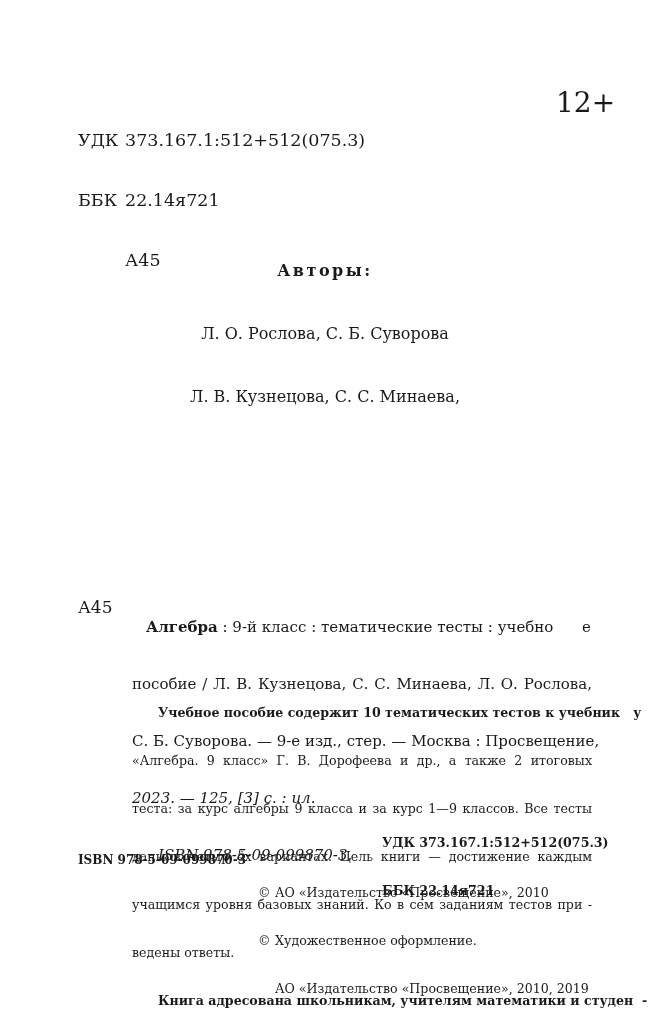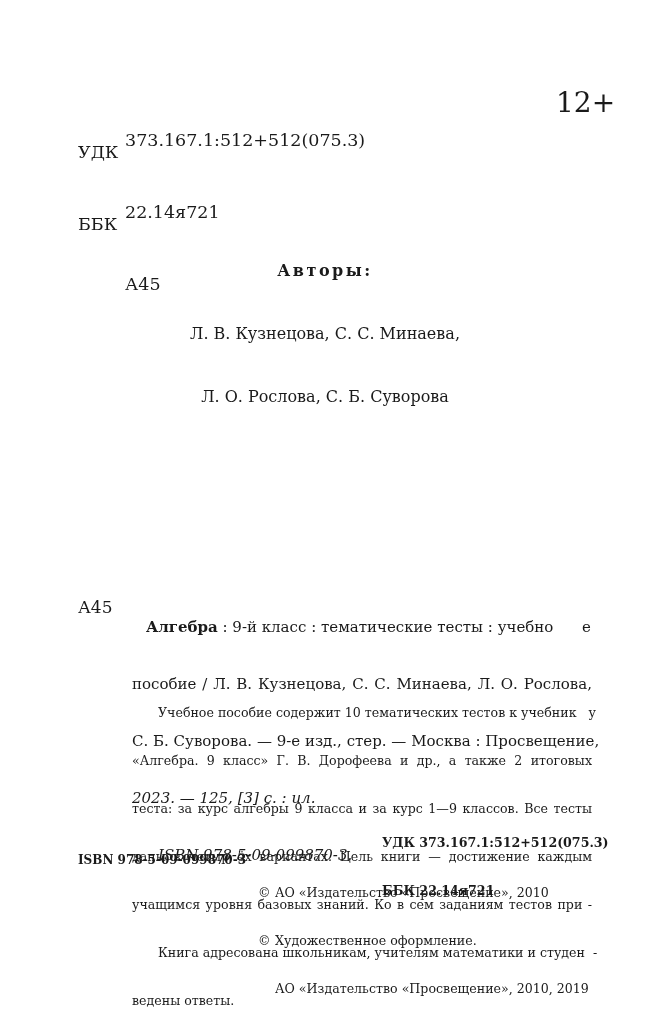--- a/index.html
+++ b/index.html
@@ -1,32 +1,32 @@
 <!DOCTYPE html>
 <html><head>
 <meta charset="utf-8">
 <style>
   html, body { margin: 0; padding: 0; background: #ffffff; }
   body { width: 650px; height: 1014px; position: relative; overflow: hidden;
          font-family: "DejaVu Serif", "Liberation Serif", serif; color: #1a1a1a; }
   .abs { position: absolute; white-space: pre; }
   .top-codes { left: 78px; top: 90px; font-size: 17.5px; line-height: 20px; }
   .top-codes .row { display: flex; }
-  .top-codes .lbl { width: 47px; margin-top: 12px; }
+  .top-codes .lbl { width: 47px; }
   .age { left: 540px; top: 87px; font-size: 28px; line-height: 32px; margin-left: 16px; }
   .authors { left: 0; width: 650px; top: 218px; text-align: center; font-size: 16px; line-height: 21px; }
   .authors .title { font-weight: bold; letter-spacing: 2.5px; }
   .biblio { left: 132px; top: 580px; width: 460px; font-size: 15px; line-height: 19px; }
   .biblio .line { white-space: pre; text-align: justify; text-align-last: justify; height: 19px; }
   .biblio .line.last { text-align-last: left; font-style: italic; }
   .a45 { left: 78px; top: 598px; font-size: 17px; line-height: 19px; }
   .annot { left: 132px; top: 673px; width: 460px; font-size: 12.6px; line-height: 16px; }
   .annot .line { text-align: justify; text-align-last: justify; height: 16px; white-space: pre; }
   .annot .line.last { text-align-last: left; }
-  .annot .indent { padding-left: 26px; }
+  .annot .indent { padding-left: 26px; font-weight: bold; }
   .bot-codes { left: 382px; top: 803px; font-size: 12.6px; line-height: 16px; font-weight: bold; }
   .isbn-b { left: 78px; top: 853px; font-size: 12px; font-weight: bold; }
   .copy { left: 258px; top: 853px; font-size: 12.6px; line-height: 16px; }
   .copy .row { display: flex; }
   .copy .sym { width: 17px; }
   b { font-weight: bold; }
 </style>
 </head>
 <body>
 
@@ -42,42 +42,42 @@
   <div class="row">
     <span class="lbl"></span>
     <span>А45</span>
   </div>
 </div>
 
 <div class="abs age">12+</div>
 
 <div class="abs authors">
   <div class="title">Авторы:</div>
+  <div>Л. О. Рослова, С. Б. Суворова</div>
   <div>Л. В. Кузнецова, С. С. Минаева,</div>
-  <div>Л. О. Рослова, С. Б. Суворова</div>
 </div>
 
 <div class="abs a45">А45</div>
 
 <div class="abs biblio">
   <div class="line" style="padding-left:0;text-align:right;text-align-last:left;"><span style="display:inline-block;width:14px;"></span><b>Алгебра</b><span> : 9-й класс : тематические тесты : учебно      е</span></div>
   <div class="line">пособие / Л. В. Кузнецова, С. С. Минаева, Л. О. Рослова,</div>
   <div class="line">С. Б. Суворова. — 9-е изд., стер. — Москва : Просвещение,</div>
   <div class="line last">2023. — 125, [3] с. : ил.</div>
   <div class="line last"><span style="display:inline-block;width:26px;"></span><span>ISBN 978-5-09-099870-3.</span></div>
 </div>
 
 <div class="abs annot">
   <div class="line indent">Учебное пособие содержит 10 тематических тестов к учебник   у</div>
   <div class="line">«Алгебра. 9 класс» Г. В. Дорофеева и др., а также 2 итоговых</div>
   <div class="line">теста: за курс алгебры 9 класса и за курс 1—9 классов. Все тесты</div>
   <div class="line">даны в четыр ёх вариантах. Цель книги — достижение каждым</div>
   <div class="line">учащимся уровня базовых знаний. Ко в сем заданиям тестов при -</div>
+  <div class="line last">ведены ответы.</div>
   <div class="line indent">Книга адресована школьникам, учителям математики и студен  -</div>
-  <div class="line last">ведены ответы.</div>
   
 </div>
 
 <div class="abs bot-codes">
   <div>УДК 373.167.1:512+512(075.3)</div>
   <div>ББК 22.14я721</div>
 </div>
 
 <div class="abs isbn-b">ISBN 978-5-09-099870-3</div>
 

